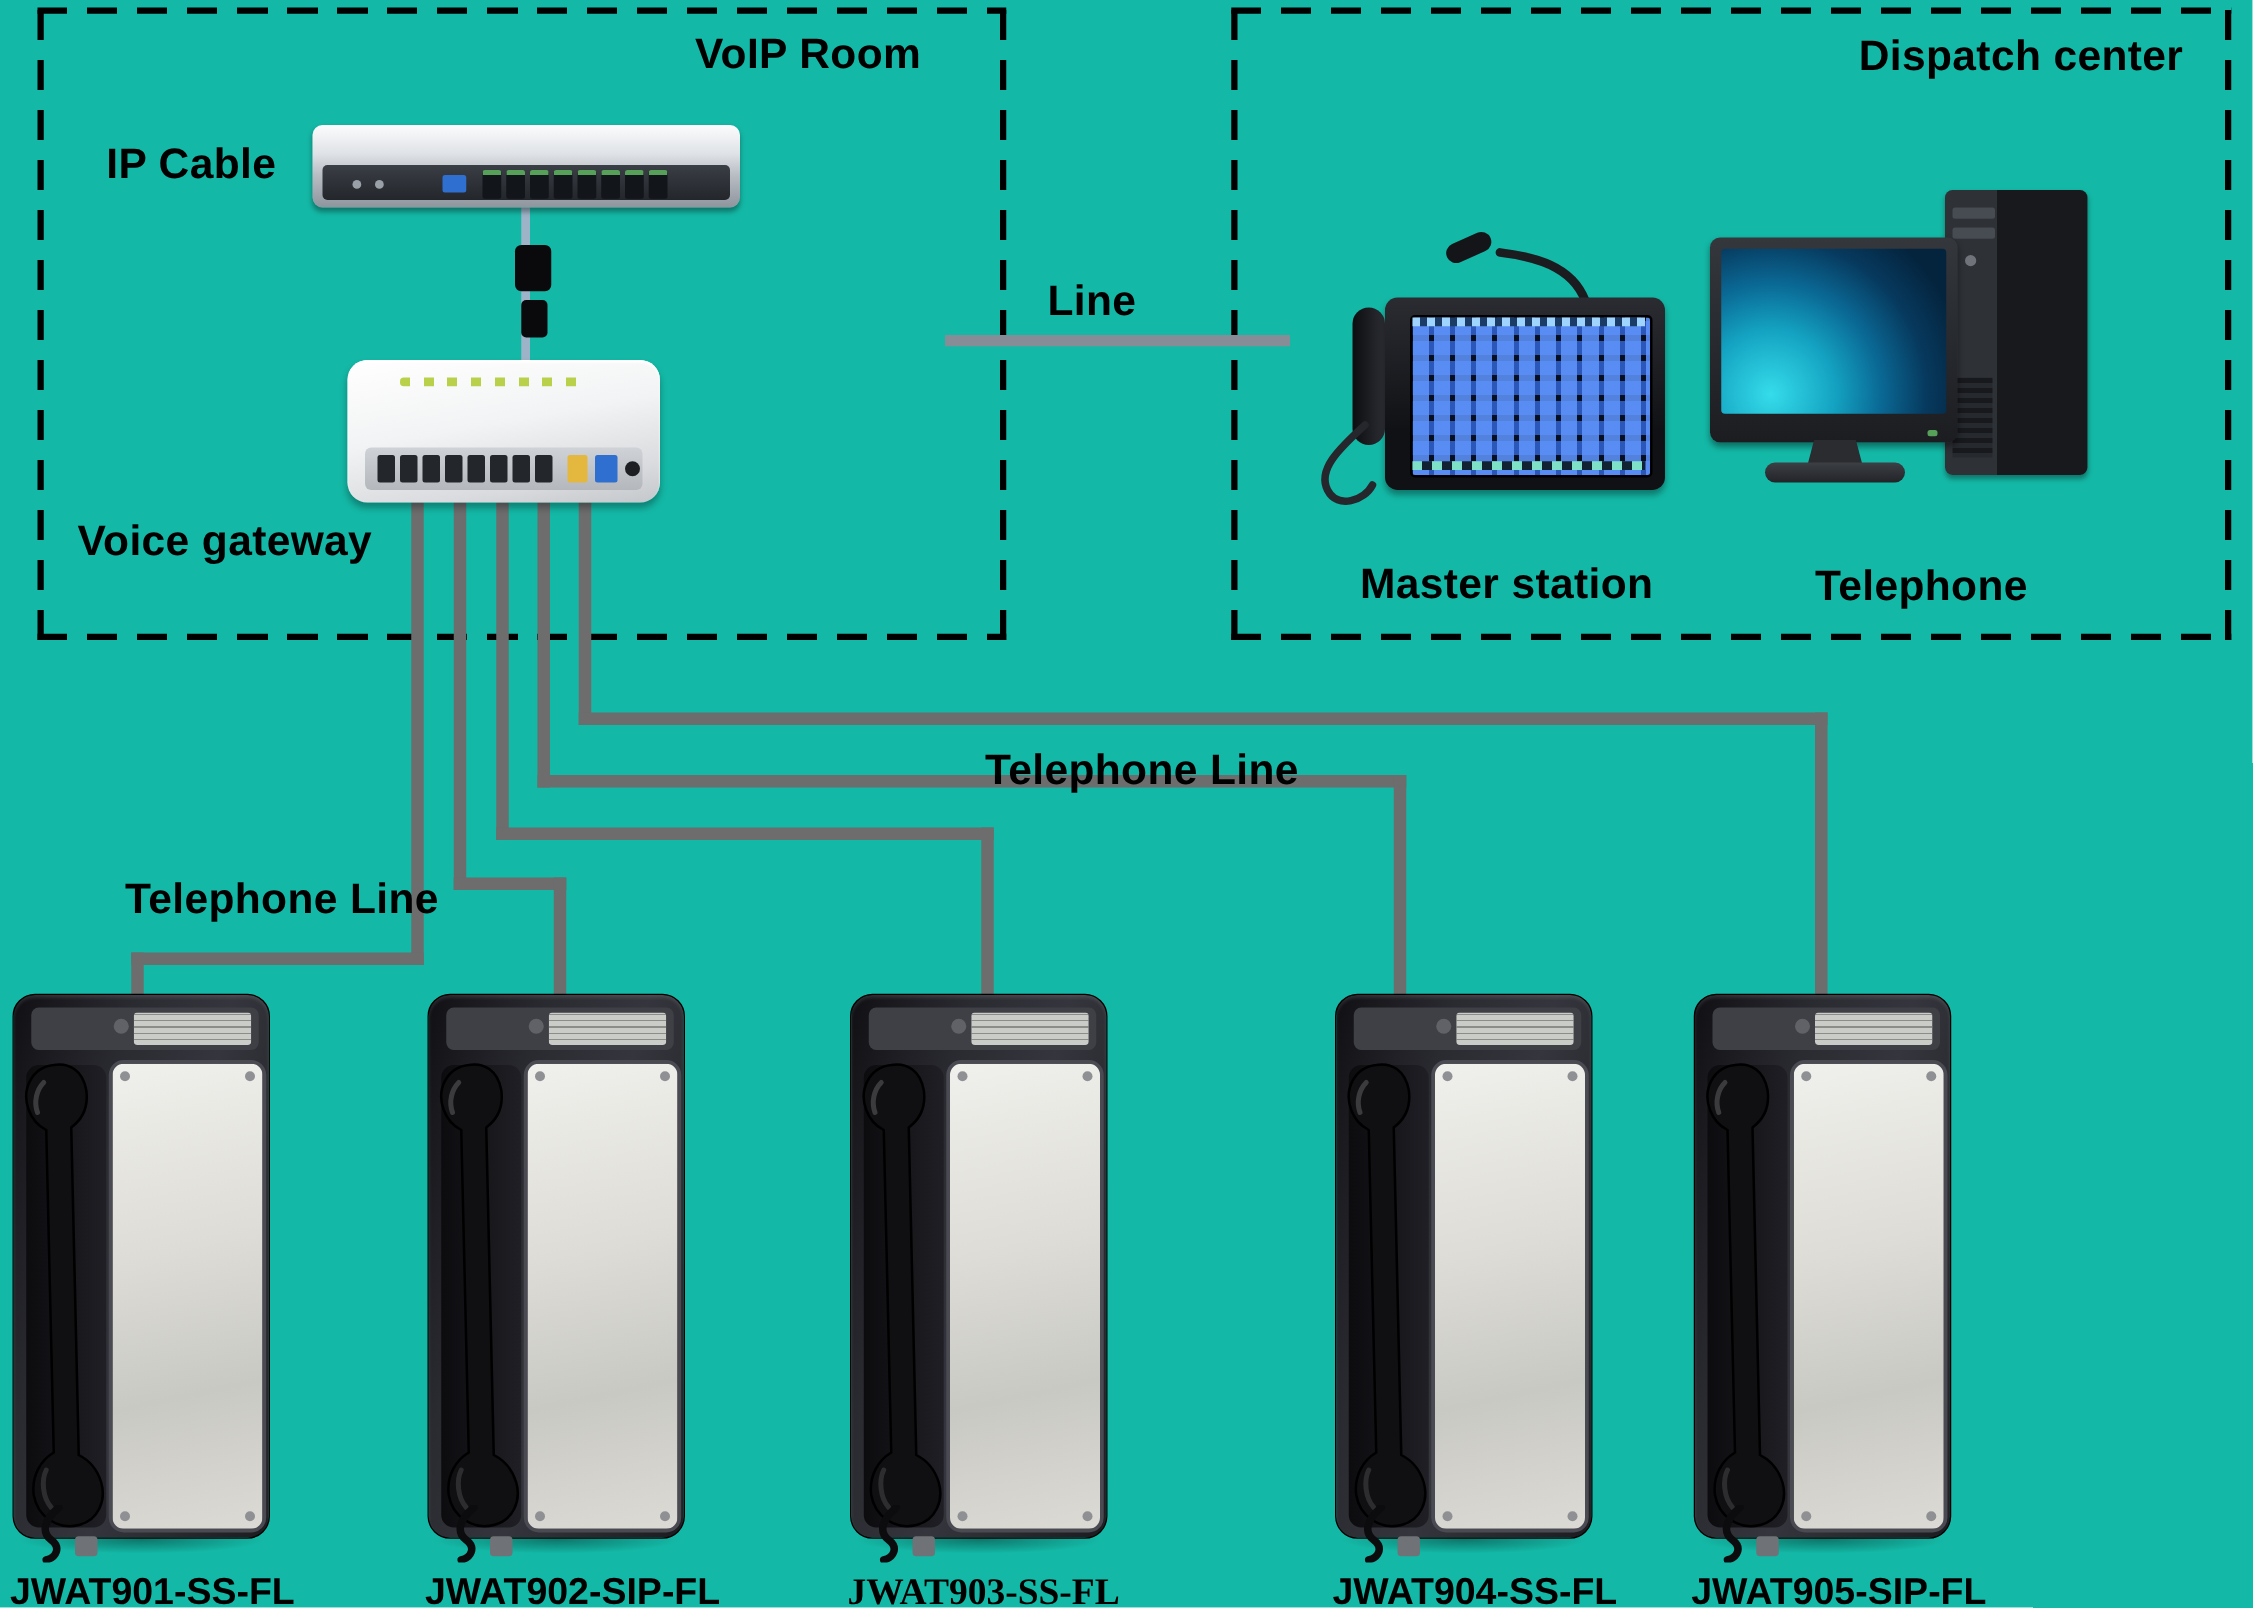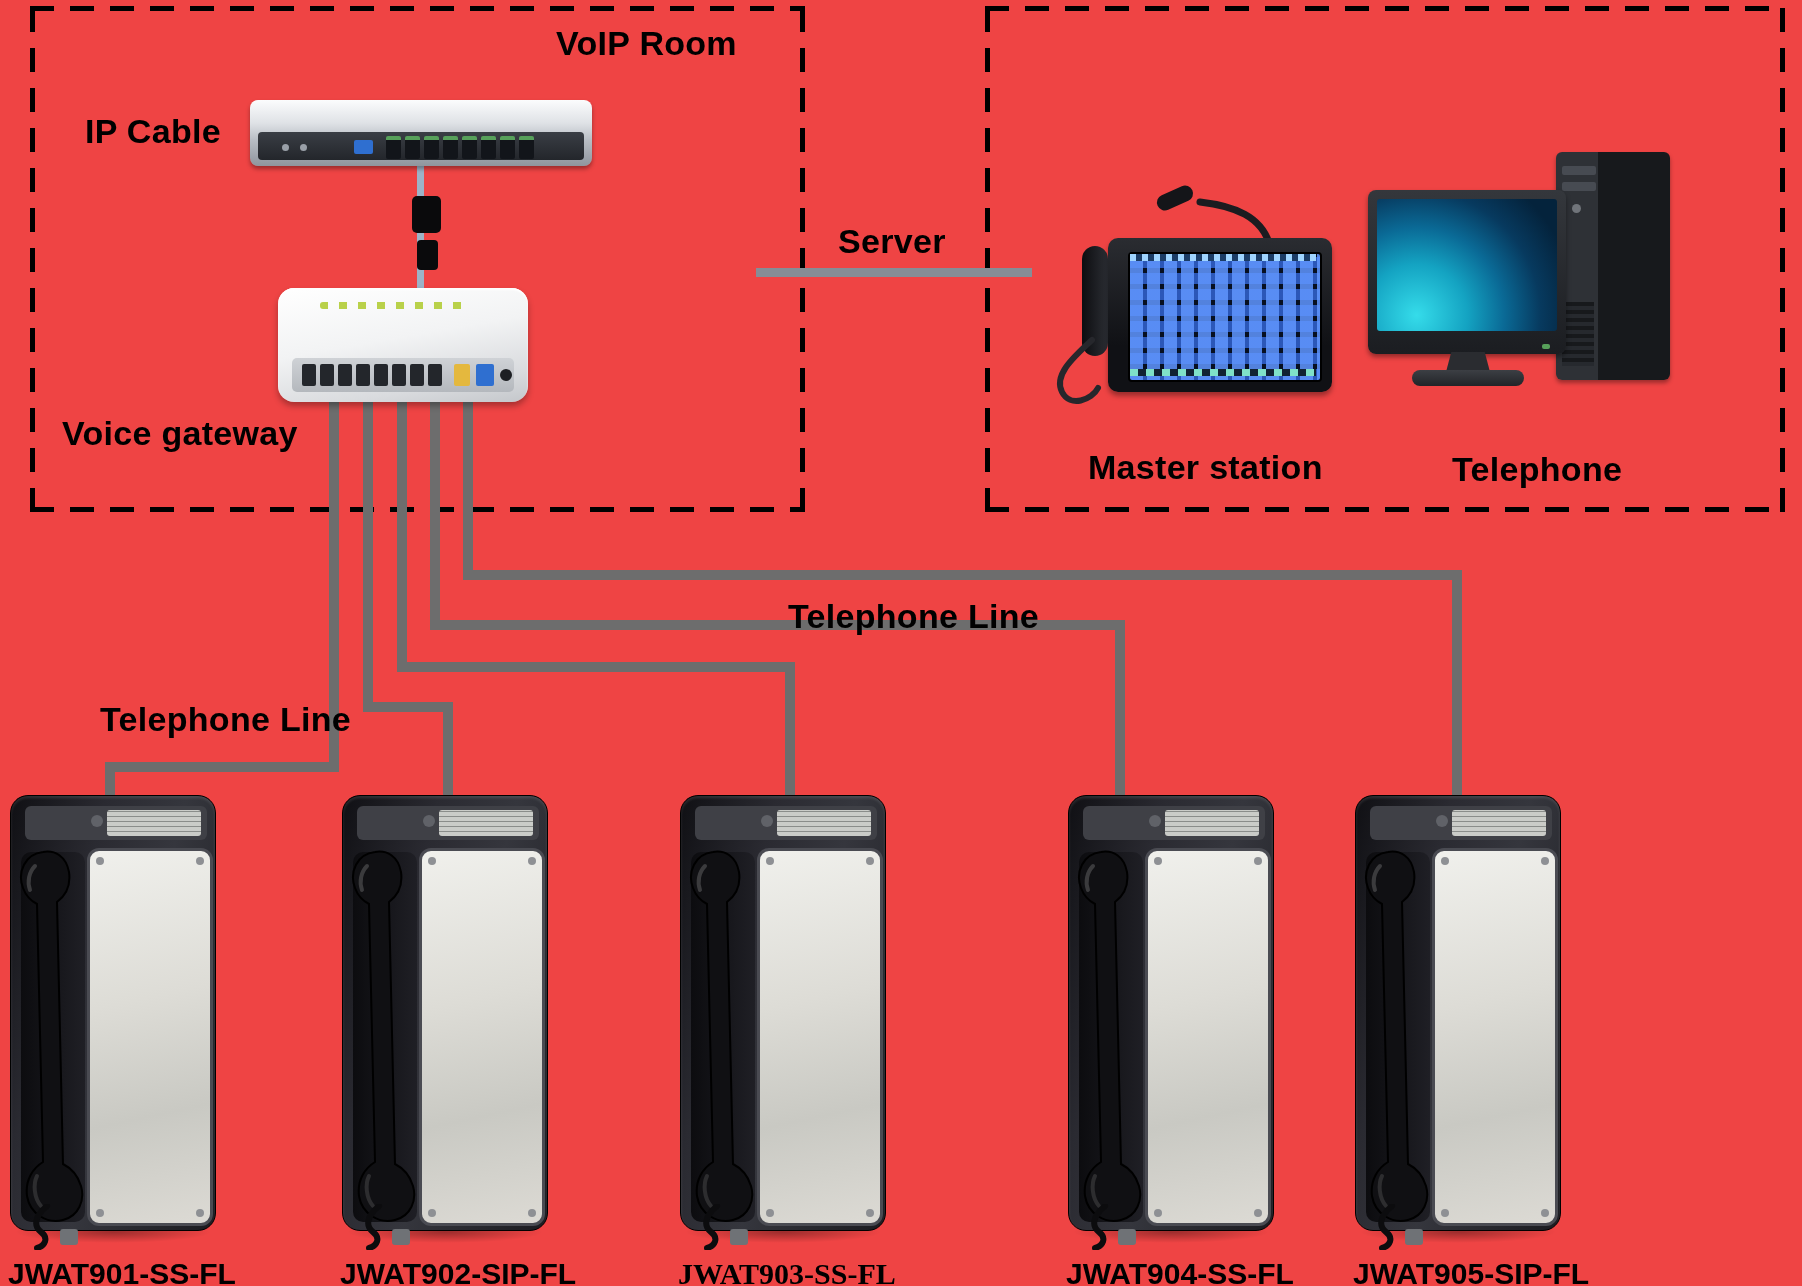--- a/index.html
+++ b/index.html
@@ -1,16 +1,16 @@
 <!DOCTYPE html>
 <html><head>
 <meta charset="utf-8">
 <style>
   html,body{margin:0;padding:0;background:#fff;}
-  #stage{position:relative;width:1802px;height:1286px;background:#ef4444;overflow:hidden;
+  #stage{position:relative;width:1802px;height:1286px;background:#14b8a6;overflow:hidden;
          font-family:"Liberation Sans",sans-serif;}
   .lbl{position:absolute;font-weight:700;font-size:34px;color:#000;white-space:nowrap;
        letter-spacing:.3px;}
   
   .dashbox{position:absolute;background-repeat:no-repeat;
     background-image:
       repeating-linear-gradient(90deg,#000 0 24px,transparent 24px 40px),
       repeating-linear-gradient(90deg,#000 0 24px,transparent 24px 40px),
       repeating-linear-gradient(0deg,#000 0 24px,transparent 24px 40px),
       repeating-linear-gradient(0deg,#000 0 24px,transparent 24px 40px);
@@ -112,20 +112,21 @@
 </style>
 </head>
 <body>
 
 <div id="stage">
 
   <div class="dashbox" style="left:30px;top:6px;width:775px;height:506px;"></div>
   <div class="lbl" style="left:556px;top:24px;">VoIP Room</div>
 
   <div class="dashbox" style="left:985px;top:6px;width:800px;height:506px;"></div>
+  <div class="lbl" style="left:1487px;top:26px;">Dispatch center</div>
 
   <div class="cableline" style="left:756px;top:268px;width:276px;height:9px;"></div>
   <div class="uplink" style="left:417px;top:166px;width:7px;height:134px;"></div>
 
   <div class="tline" style="left:463px;top:402px;width:10px;height:178px;"></div>
   <div class="tline" style="left:463px;top:570px;width:999px;height:10px;"></div>
   <div class="tline" style="left:1452px;top:570px;width:10px;height:228px;"></div>
 
   <div class="tline" style="left:430px;top:402px;width:10px;height:228px;"></div>
   <div class="tline" style="left:430px;top:620px;width:695px;height:10px;"></div>
@@ -178,21 +179,21 @@
           <span></span>
           <span></span>
         </div>
       <span class="gw-yellow"></span>
       <span class="gw-blue"></span>
       <span class="gw-jack"></span>
     </div>
   </div>
   <div class="lbl" style="left:62px;top:414px;">Voice gateway</div>
 
-  <div class="lbl" style="left:838px;top:222px;">Server</div>
+  <div class="lbl" style="left:838px;top:222px;">Line</div>
 
   <svg width="210" height="120" style="position:absolute;left:1130px;top:150px;">
     <path d="M140,96 C132,66 104,56 70,52" fill="none" stroke="#1b1c20" stroke-width="7" stroke-linecap="round"></path>
   </svg>
   <div class="mic-head"></div>
   <div class="console-handset"></div>
   <div class="console">
     <div class="console-screen"></div>
     <div class="console-topbar"></div>
     <div class="console-botbar"></div>

